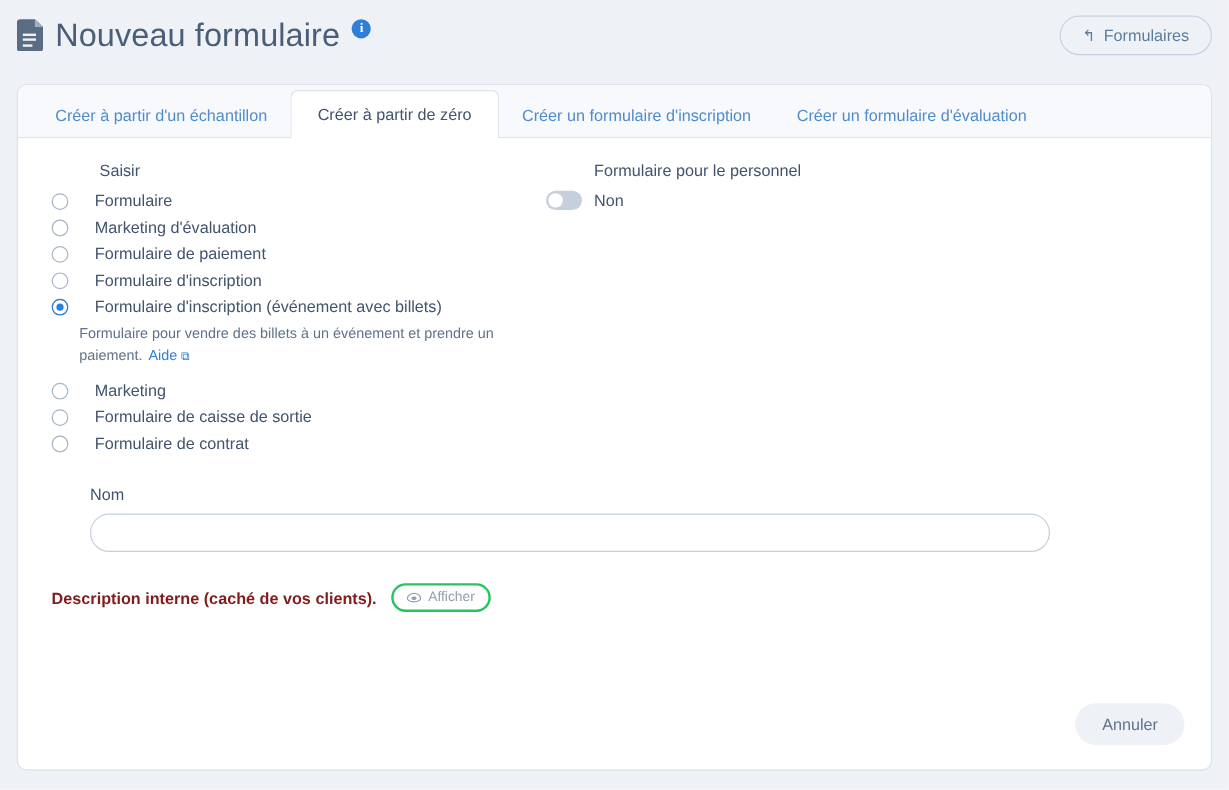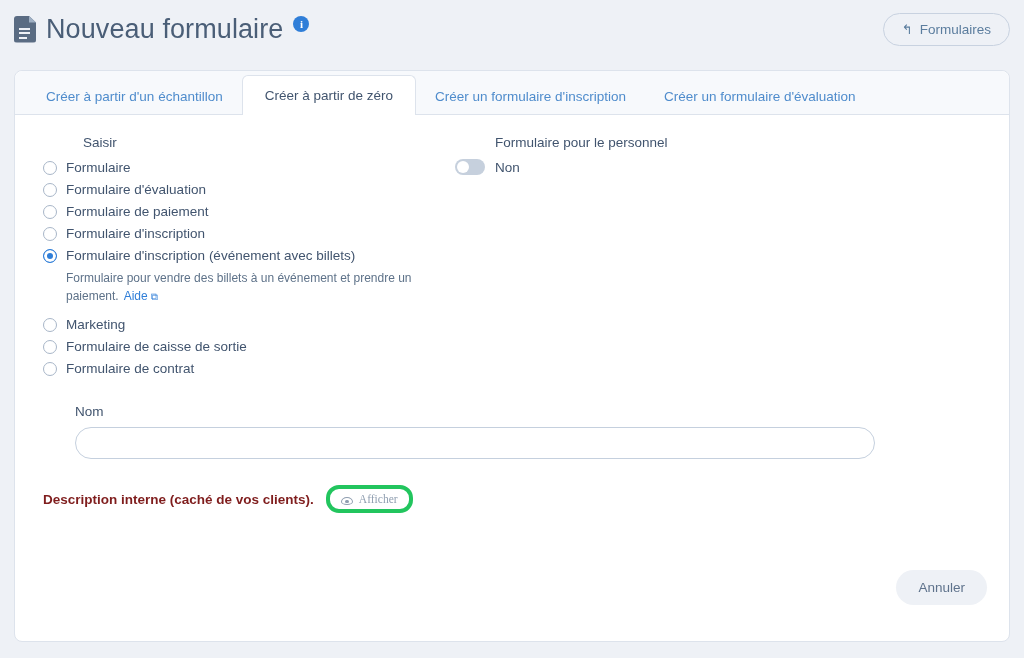--- a/index.html
+++ b/index.html
@@ -157,21 +157,21 @@
   .field-label {
     font-size: 13.5px;
     color: #41546e;
     margin-bottom: 9px;
     margin-left: 40px;
   }
 
   .radio-row {
     display: flex;
     align-items: center;
-    gap: 9px;
+    gap: 22px;
     margin-bottom: 4px;
     cursor: pointer;
     line-height: 18px;
   }
   .radio {
     width: 14px;
     height: 14px;
     border-radius: 50%;
     border: 1px solid #a8b6c8;
     background: #fff;
@@ -249,30 +249,29 @@
 
   .desc-row {
     display: flex;
     align-items: center;
     gap: 12px;
     margin-top: 26px;
   }
   .desc-text { font-size: 13.5px; color: #7f1d1d; font-weight: bold; }
   .btn-show {
     display: inline-flex;
-    align-items: flex-end;
+    align-items: center;
     gap: 6px;
-    border: 4px solid #22c55e;
+    border: 2px solid #22c55e;
     background: #fff;
     border-radius: 13px;
     padding: 4px 11px;
     font-size: 11.5px;
     color: #8f9eb0;
     cursor: pointer;
-    font-family: Liberation Serif, serif;
   }
   .eye {
     width: 12px; height: 8px;
     border: 1.2px solid #8f9eb0;
     border-radius: 50% 50% 50% 50% / 60% 60% 40% 40%;
     position: relative;
     display: inline-block;
   }
   .eye::after {
     content: "";
@@ -280,21 +279,21 @@
     left: 3.4px; top: 1.6px;
     width: 3.4px; height: 3.4px;
     border-radius: 50%;
     background: #8f9eb0;
   }
 
   
   .card-footer {
     position: absolute;
     right: 22px;
-    bottom: 36px;
+    bottom: 20px;
     display: flex;
     align-items: center;
     gap: 12px;
   }
   .btn-cancel {
     background: #eef1f6;
     border: none;
     color: #5f738c;
     border-radius: 18px;
     padding: 10px 22px;
@@ -351,21 +350,21 @@
       <div class="col-left">
         <div class="field-label">Saisir</div>
 
         <div class="radio-row">
           <span class="radio"></span>
           <span class="radio-label">Formulaire</span>
         </div>
 
         <div class="radio-row">
           <span class="radio"></span>
-          <span class="radio-label">Formulaire d'évaluation</span>
+          <span class="radio-label">Marketing d'évaluation</span>
         </div>
 
         <div class="radio-row">
           <span class="radio"></span>
           <span class="radio-label">Formulaire de paiement</span>
         </div>
 
         <div class="radio-row">
           <span class="radio"></span>
           <span class="radio-label">Formulaire d'inscription</span>

